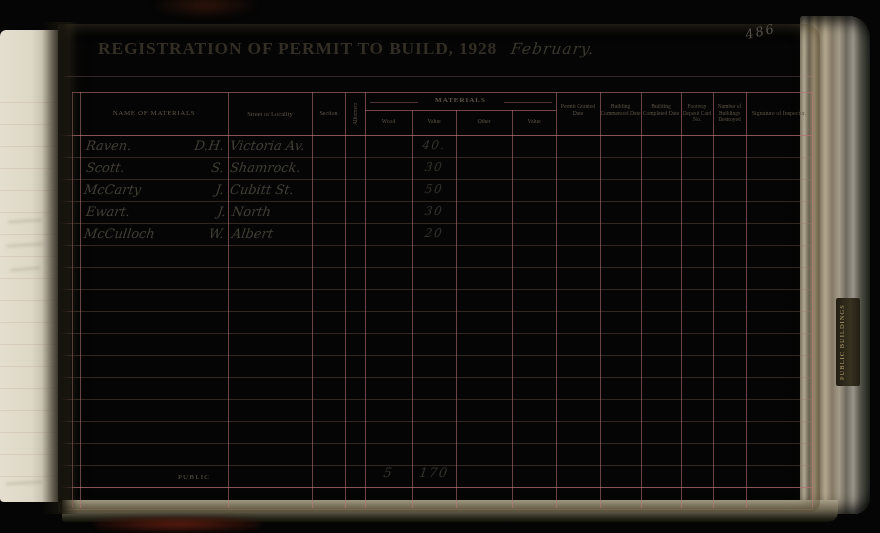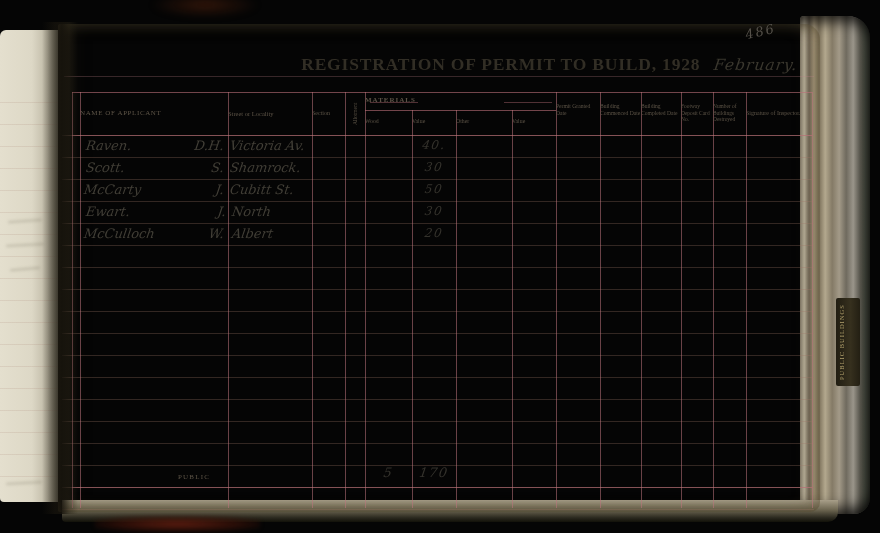--- a/index.html
+++ b/index.html
@@ -34,34 +34,34 @@
     background:linear-gradient(90deg,rgba(0,0,0,0) 0%,rgba(28,24,15,.55) 35%,rgba(22,19,12,.85) 55%,
       rgba(40,35,22,.45) 75%,rgba(0,0,0,0) 100%);z-index:5;}
   
   .main-page{position:absolute;left:58px;top:24px;width:762px;height:488px;
     background:linear-gradient(100deg,#edead d 0%,#ebe8d9 0%,#e9e6d6 55%,#e1dcc9 100%);
     border-radius:2px 16px 10px 2px;z-index:4;
     box-shadow:inset 0 6px 18px -8px rgba(100,88,60,.5), inset -14px 0 22px -12px rgba(100,88,60,.55),
                inset 18px 0 26px -14px rgba(60,50,32,.5), inset 0 -10px 18px -10px rgba(90,80,55,.45);}
   .pencil{position:absolute;right:44px;top:0px;font-size:13px;font-style:italic;color:#55514a;
     transform:rotate(-13deg);letter-spacing:2px;font-family:"DejaVu Serif",serif;}
-  .title-row{position:absolute;left:40px;top:30px;width:700px;display:flex;justify-content:flex-end;
+  .title-row{position:absolute;left:40px;top:14px;width:700px;display:flex;justify-content:flex-start;
     align-items:baseline;white-space:nowrap;}
   .title-printed{font-size:17.5px;font-weight:bold;letter-spacing:.8px;color:#322e25;
     font-family:"Liberation Serif",serif;}
   .hw{font-family:"DejaVu Serif",serif;font-style:italic;color:#413e36;transform:skewX(-8deg);}
   .title-month{font-size:15.5px;margin-left:14px;letter-spacing:1px;color:#3a372e;}
   .faint-line{position:absolute;left:6px;top:52px;width:750px;height:1px;background:rgba(190,130,135,.28);}
   
   .vline{position:absolute;width:1px;background:rgba(190,116,126,.55);}
   .pinkline{position:absolute;height:1px;background:rgba(188,112,122,.6);}
   .rules-body{position:absolute;left:4px;top:111px;width:752px;height:376px;
     background:repeating-linear-gradient(to bottom,rgba(158,118,102,.30) 0 1px,rgba(0,0,0,0) 1px 22px);}
   
-  .hdr{position:absolute;color:#5d5447;font-family:"Liberation Serif",serif;}
+  .hdr{position:absolute;color:#5d5447;text-align:center;font-family:"Liberation Serif",serif;}
   .hdr-vert{writing-mode:vertical-rl;transform:rotate(180deg);}
   
   .hw-cell{position:absolute;font-size:13px;line-height:22px;white-space:nowrap;}
   .hw-val{position:absolute;font-size:12px;line-height:22px;text-align:center;letter-spacing:1.5px;color:#34322c;}
   .totals-label{position:absolute;left:120px;top:441px;height:22px;line-height:24px;font-size:7px;
     letter-spacing:1.2px;color:#5d5447;}
 </style>
 </head>
 <body>
 
@@ -113,21 +113,21 @@
     <div class="vline" style="left:398px;top:86px;height:398px;"></div>
     <div class="vline" style="left:454px;top:86px;height:398px;"></div>
     <div class="vline" style="left:498px;top:68px;height:416px;"></div>
     <div class="vline" style="left:542px;top:68px;height:416px;"></div>
     <div class="vline" style="left:583px;top:68px;height:416px;"></div>
     <div class="vline" style="left:623px;top:68px;height:416px;"></div>
     <div class="vline" style="left:655px;top:68px;height:416px;"></div>
     <div class="vline" style="left:688px;top:68px;height:416px;"></div>
     <div class="vline" style="left:754px;top:68px;height:416px;"></div>
 
-    <div class="hdr" style="left:22px;top:85px;width:148px;font-size:7px;letter-spacing:.6px;">NAME OF APPLICANT</div>
+    <div class="hdr" style="left:22px;top:85px;width:148px;font-size:7px;letter-spacing:.6px;">NAME OF MATERIALS</div>
     <div class="hdr" style="left:170px;top:86px;width:84px;font-size:6.5px;">Street or Locality</div>
     <div class="hdr" style="left:254px;top:86px;width:33px;font-size:6px;">Section</div>
     <div class="hdr hdr-vert" style="left:289px;top:70px;width:16px;height:39px;font-size:5.5px;line-height:16px;text-align:center;">Allotment</div>
     <div class="hdr" style="left:307px;top:72px;width:191px;font-size:7px;letter-spacing:1px;font-weight:bold;">MATERIALS</div>
     <div class="hdr" style="left:307px;top:94px;width:47px;font-size:5.8px;">Wood</div>
     <div class="hdr" style="left:354px;top:94px;width:44px;font-size:5.8px;">Value</div>
     <div class="hdr" style="left:398px;top:94px;width:56px;font-size:5.8px;">Other</div>
     <div class="hdr" style="left:454px;top:94px;width:44px;font-size:5.8px;">Value</div>
     <div class="hdr" style="left:498px;top:79px;width:44px;font-size:5.6px;line-height:6.5px;">Permit Granted Date</div>
     <div class="hdr" style="left:542px;top:79px;width:41px;font-size:5.6px;line-height:6.5px;">Building Commenced Date</div>

